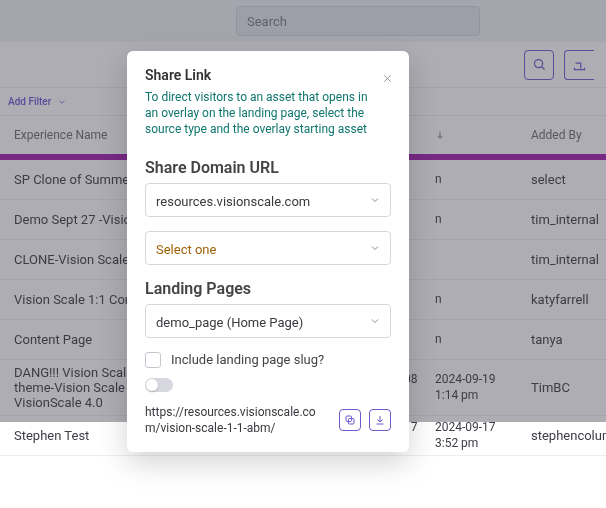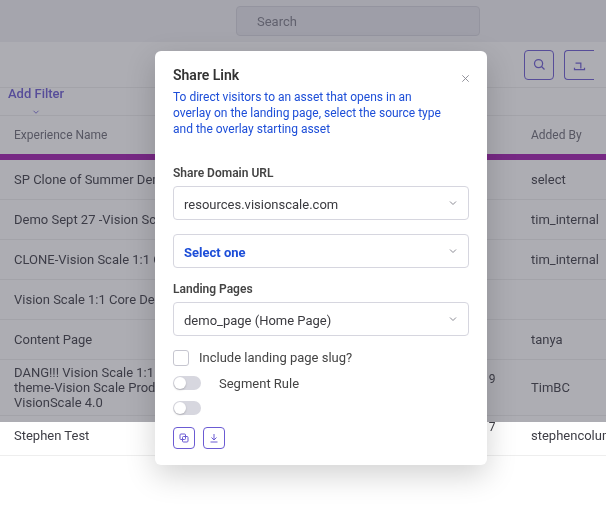--- a/index.html
+++ b/index.html
@@ -1,48 +1,48 @@
 <!DOCTYPE html>
 <html><head>
 <meta charset="utf-8">
 <style>
   * { box-sizing: border-box; }
   html, body { margin:0; padding:0; font-family: -apple-system, BlinkMacSystemFont, "Segoe UI", Roboto, Arial, sans-serif; background:#f4f4f7; color:#3a3a3f; }
   .screen { width:606px; height:508px; overflow:hidden; position:relative; background:#fff; }
   
   .topbar { height:42px; background:#f1f1f5; display:flex; align-items:center; padding:0 10px; }
   .search-wrap { margin-left:226px; }
-  .search-box { width:244px; height:30px; border:1px solid #d5d5dc; border-radius:4px; background:#e6e6ec; padding:0 20px; font-size:13px; color:#7c7c88; display:flex; align-items:center; }
+  .search-box { width:244px; height:30px; border:1px solid #d5d5dc; border-radius:4px; background:#e6e6ec; padding:0 10px; font-size:13px; color:#7c7c88; display:flex; align-items:center; }
   
   .toolbar { height:46px; display:flex; justify-content:flex-end; align-items:center; padding-right:12px; gap:10px; border-bottom:1px solid #eee; }
   .iconbtn { width:30px; height:30px; border:1px solid #6b5bd3; border-radius:4px; display:flex; align-items:center; justify-content:center; color:#6b5bd3; }
   
   .filter-row { height:28px; display:flex; align-items:center; padding:0 8px; border-bottom:1px solid #eee; }
-  .add-filter { color:#6b5bd3; font-size:13px; font-weight:500; display:flex; align-items:center; gap:6px;flex-direction:column; }
+  .add-filter { color:#6b5bd3; font-size:10px; font-weight:500; display:flex; align-items:center; gap:6px; }
   
   .table { width:100%; }
   .thead { display:flex; height:44px; align-items:center; border-bottom:6px solid #a21caf; color:#6c6c76; font-size:12px; }
   .col-name { flex: 0 0 275px; padding-left:14px; }
   .col-type { flex:0 0 82px; }
   .col-a { flex:0 0 78px; }
   .col-b { flex:0 0 78px; display:flex; align-items:center; gap:6px;}
   .col-added { flex:1; padding-left:6px;margin-left:12px; }
   .trow { display:flex; min-height:40px; align-items:center; border-bottom:1px solid #eee; font-size:13px; color:#3d3d45; }
   .trow .col-name span { display:block; overflow:hidden; }
   .cell-sm { font-size:12px; line-height:1.3; }
   
   .backdrop { position:absolute; inset:0; background:rgba(60,60,75,0.42); }
-  .modal { position:absolute; left:155px; top:51px; width:332px; background:#fff; border-radius:6px; box-shadow:0 10px 30px rgba(0,0,0,0.18); padding:16px 18px; font-size:13px; color:#444; }
+  .modal { position:absolute; left:127px; top:51px; width:282px; background:#fff; border-radius:6px; box-shadow:0 10px 30px rgba(0,0,0,0.18); padding:16px 18px; font-size:13px; color:#444; }
   .modal h2 { margin:0 0 6px 0; font-size:14px; font-weight:600; color:#333; }
-  .modal .sub { font-size:12px; color:#1d4ed8; line-height:1.35; margin-bottom:28px; padding-right:20px; }
+  .modal .sub { font-size:12px; color:#0f766e; line-height:1.35; margin-bottom:20px; padding-right:20px; }
   .modal .close { position:absolute; top:22px; right:16px; color:#8a8a93; font-size:14px; cursor:pointer; }
-  .label { font-size:12px; font-weight:600; color:#444; margin-bottom:6px; }
+  .label { font-size:16px; font-weight:600; color:#444; margin-bottom:6px; }
   .fieldwrap { position:relative; margin-bottom:14px; }
   .field { width:100%; height:34px; border:1px solid #d6d6df; border-radius:4px; padding:4px 30px 0 10px; background:#fff; font-size:13px; color:#3a3a3f; display:flex; align-items:center; }
-  .field.placeholder { color:#1d4ed8;font-weight:bold; }
+  .field.placeholder { color:#a16207; }
   .chev { position:absolute; right:10px; top:50%; transform:translateY(-50%); color:#8a8a93; font-size:12px; pointer-events:none; }
   .check-row { display:flex; gap:10px; margin:4px 0 10px 0; }
   .checkbox { width:16px; height:16px; border:1.5px solid #c6c6d0; border-radius:3px; background:#fff; }
   .toggle-row { display:flex; align-items:center; gap:18px; margin:0 0 10px 0; }
   .toggle { width:28px; height:14px; border-radius:8px; background:#d7d7df; position:relative; }
   .toggle:after { content:""; position:absolute; left:1px; top:1px; width:12px; height:12px; border-radius:50%; background:#fff; box-shadow:0 1px 2px rgba(0,0,0,0.2); }
   .urlrow { display:flex; align-items:center; gap:8px; margin-top:8px; }
   .urltxt { flex:1; font-size:12px; color:#3a3a3f; line-height:1.35; word-break:break-all; }
   .sqbtn { width:22px; height:22px; border:1px solid #6b5bd3; border-radius:4px; display:flex; align-items:center; justify-content:center; color:#6b5bd3; }
   svg { display:block; }
@@ -135,20 +135,21 @@
         </div>
         <div class="trow">
           <div class="col-name">
             <span>Vision Scale 1:1 Core Dem</span>
           </div>
           <div class="col-type cell-sm"><span></span></div>
           <div class="col-a cell-sm"><span>9-27</span></div>
           <div class="col-b cell-sm">
             <span>n</span>
           </div>
+          <div class="col-added"><span>katyfarrell</span></div>
         </div>
         <div class="trow">
           <div class="col-name">
             <span>Content Page</span>
           </div>
           <div class="col-type cell-sm"><span></span></div>
           <div class="col-a cell-sm"><span>9-20</span></div>
           <div class="col-b cell-sm">
             <span>n</span>
           </div>
@@ -224,29 +225,26 @@
             <polyline points="6 9 12 15 18 9"></polyline>
           </svg>
     </span>
   </div>
 
   <div class="check-row">
     <div class="checkbox"></div>
     <span>Include landing page slug?</span>
   </div>
 
-  <div class="toggle-row">
-    <div class="toggle"></div>
-    <span>Segment Rule</span>
-  </div>
   <div class="toggle-row" style="margin-bottom:12px;">
     <div class="toggle"></div>
   </div>
 
   <div class="urlrow">
+    <div class="urltxt">https://resources.visionscale.com/vision-scale-1-1-abm/</div>
     <div class="sqbtn">
       <svg width="12" height="12" viewBox="0 0 24 24" fill="none" stroke="currentColor" stroke-width="2">
             <rect x="9" y="9" width="11" height="11" rx="2"></rect>
             <rect x="4" y="4" width="11" height="11" rx="2"></rect>
           </svg>
     </div>
     <div class="sqbtn">
       <svg width="12" height="12" viewBox="0 0 24 24" fill="none" stroke="currentColor" stroke-width="2">
             <line x1="12" y1="4" x2="12" y2="15"></line>
             <polyline points="7 11 12 16 17 11"></polyline>

